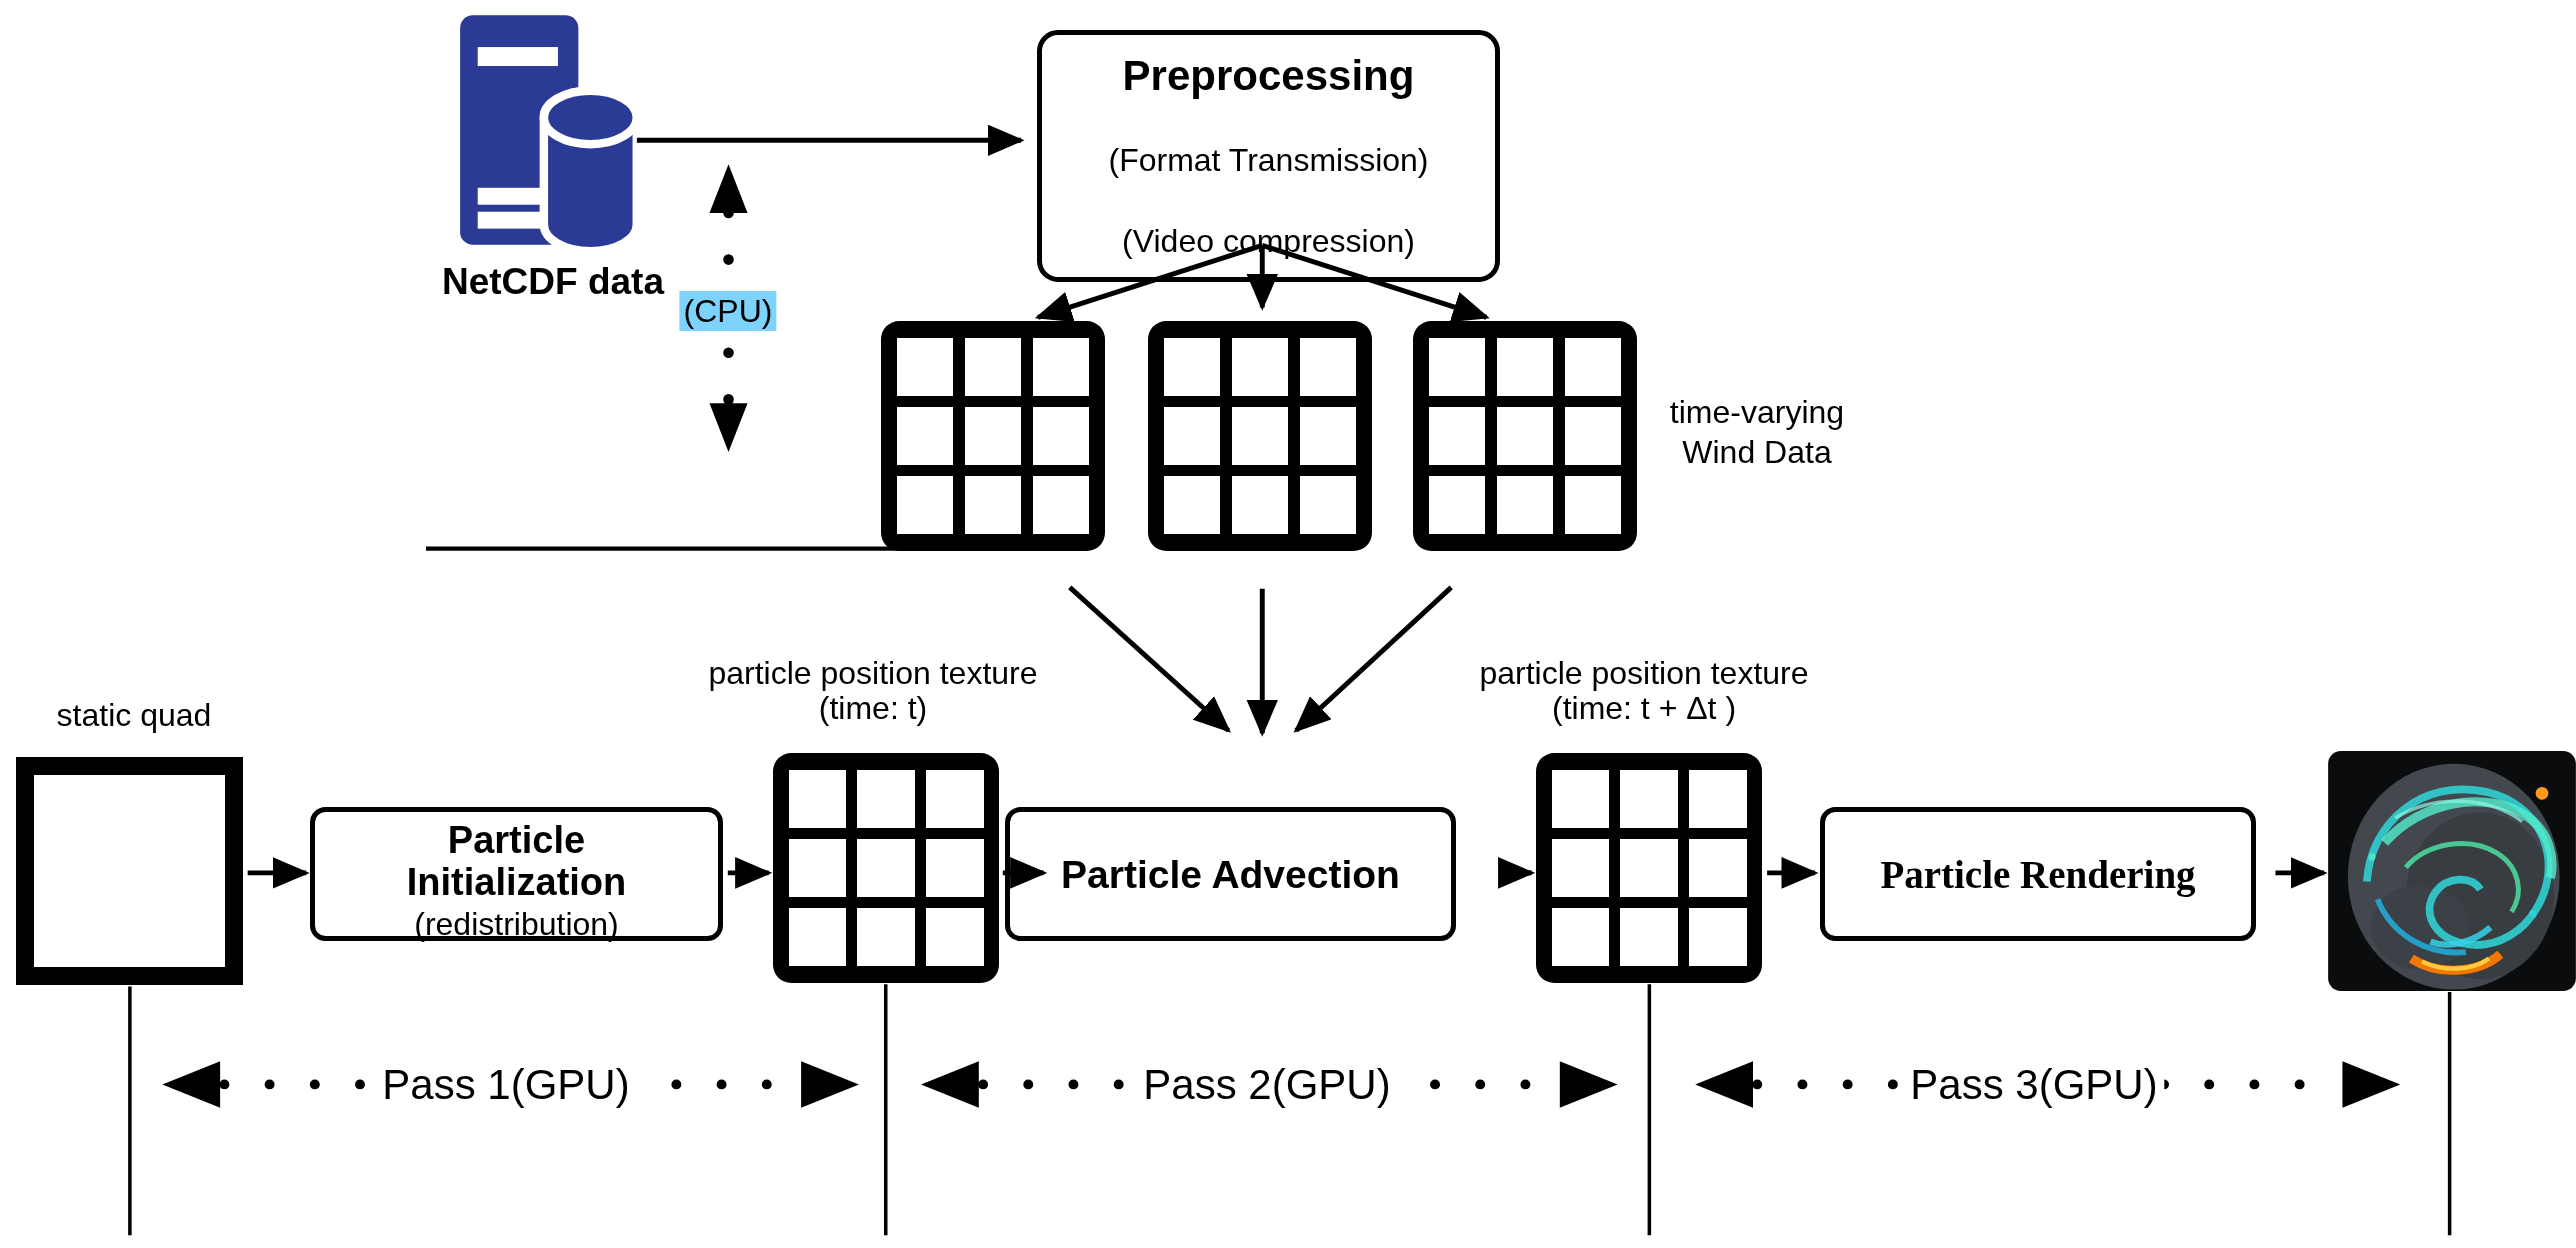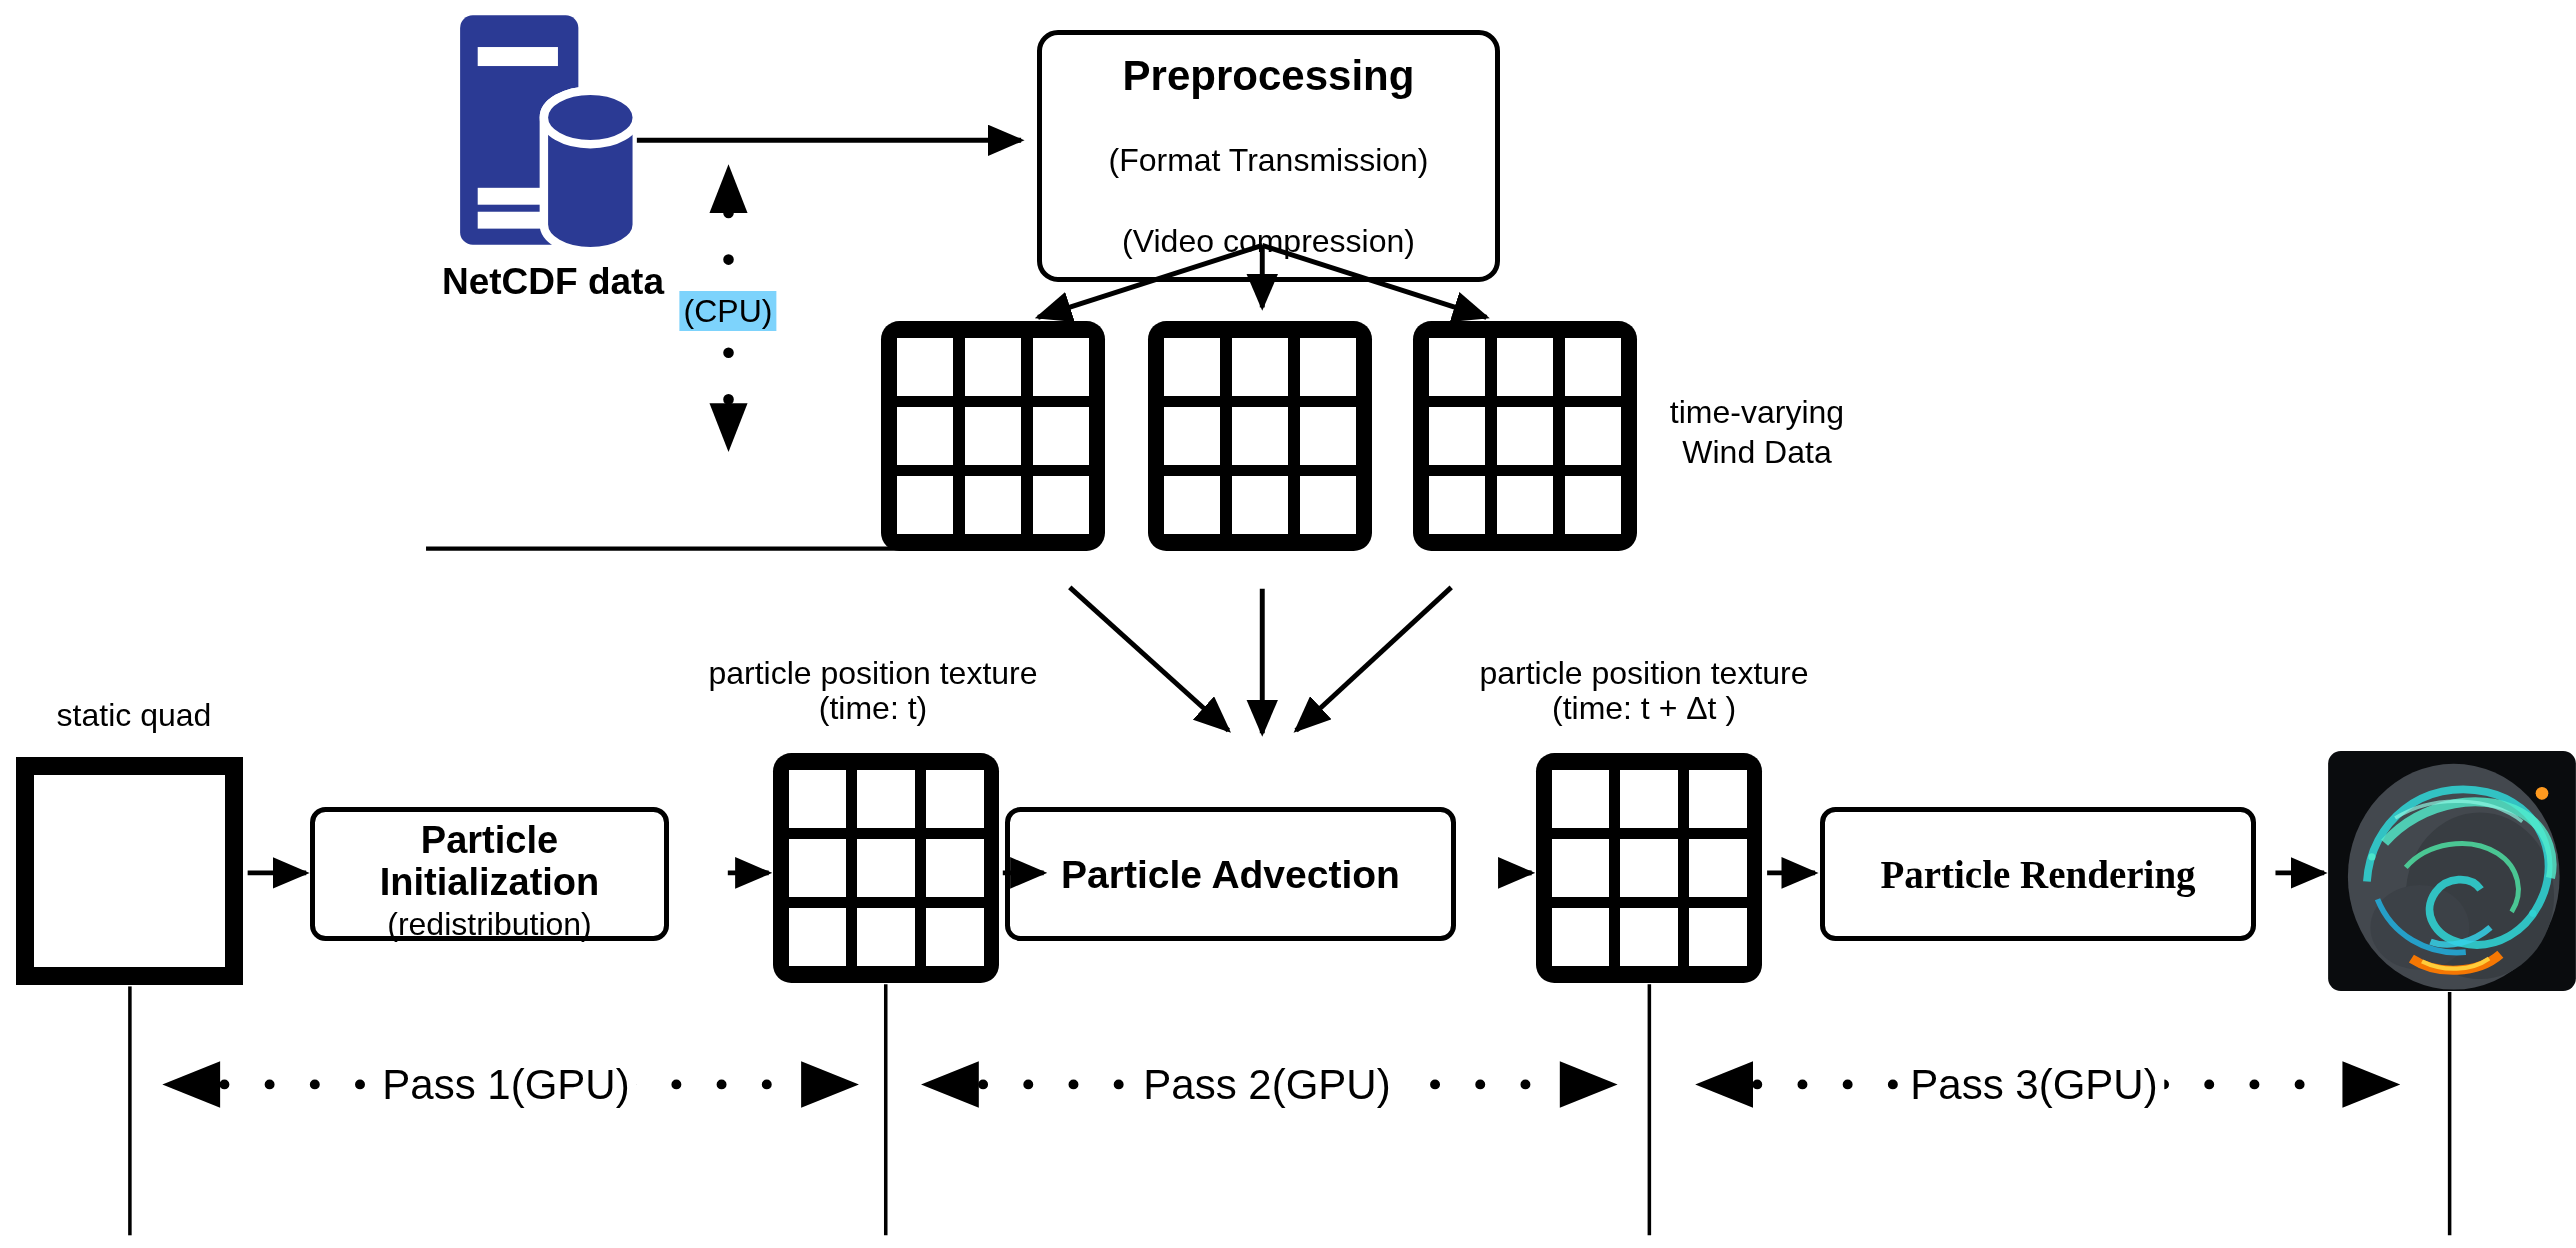--- a/index.html
+++ b/index.html
@@ -149,21 +149,21 @@
     </div>
 
   <div class="lbl plain centered" style="left:1757px; top:392px;">
     <div>time-varying</div>
     <div>Wind Data</div>
   </div>
 
   <div class="lbl plain centered" style="left:134px; top:695px;">static quad</div>
   <div class="static-quad" style="left:16px; top:757px; width:227px; height:228px;"></div>
 
-  <div class="proc-box thin" style="left:310px; top:807px; width:359px; height:134px; justify-content:flex-start; padding-top:7px;">
+  <div class="proc-box thin" style="left:310px; top:807px; width:413px; height:134px; justify-content:flex-start; padding-top:7px;">
     <div class="init-line">Particle</div>
     <div class="init-line">Initialization</div>
     <div class="init-sub">(redistribution)</div>
   </div>
 
   <div class="lbl small centered" style="left:873px; top:656px;">
     <div>particle position texture</div>
     <div>(time: t)</div>
   </div>
   <div class="grid-icon" style="left:773px; top:753px; width:226px; height:230px;">

